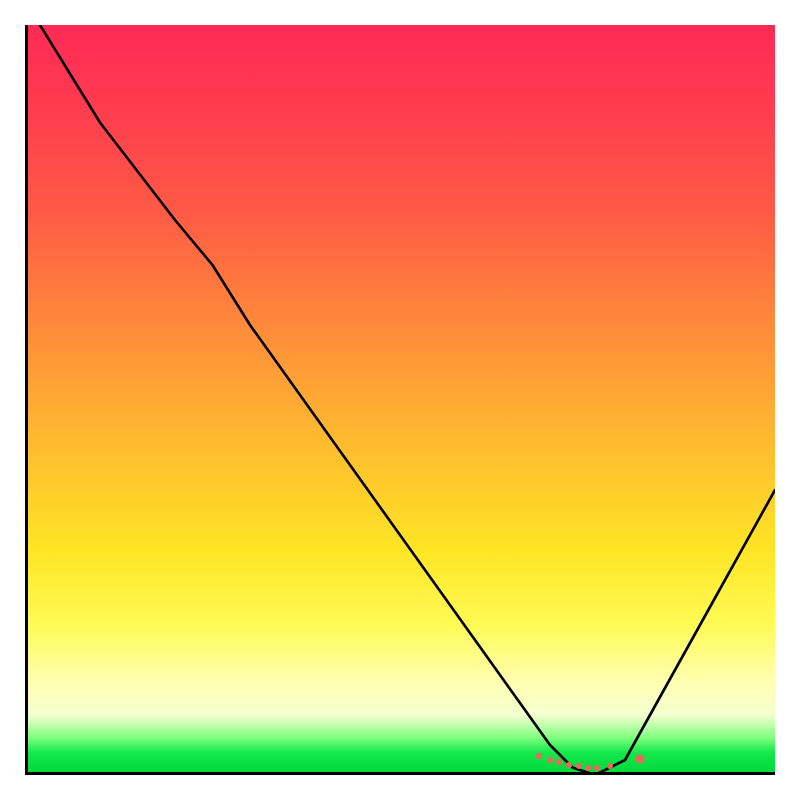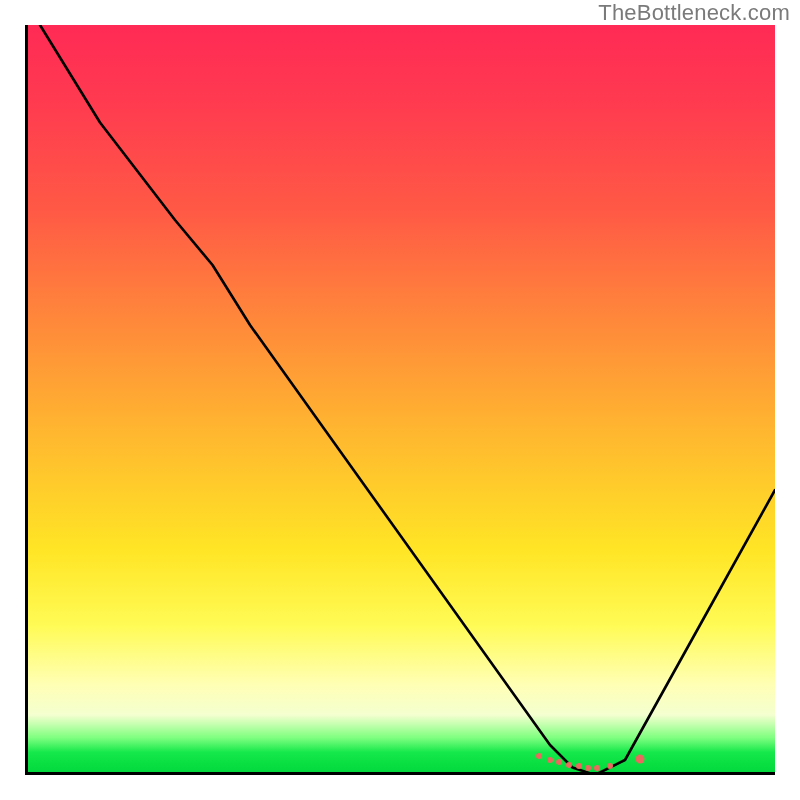--- a/index.html
+++ b/index.html
@@ -88,21 +88,20 @@
     position: absolute;
     background: #e86a5f;
     border-radius: 50%;
     transform: translate(-50%, -50%);
   }
 </style>
 </head>
 <body>
 
 <div class="wrap">
-  <div class="watermark">TheBottleneck.com</div>
 
   <div class="plot">
     <div class="gradient"></div>
 
     <svg class="curve" viewBox="0 0 100 100" preserveAspectRatio="none">
       <path id="curve-path" fill="none" stroke-width="0.35" stroke-linejoin="round" stroke-linecap="round" d="M2.00 0.00 L10.00 13.00 L20.00 26.00 L25.00 32.00 L30.00 40.00 L40.00 54.00 L50.00 68.00 L60.00 82.00 L65.00 89.00 L70.00 96.00 L73.00 99.00 L76.00 100.00 L80.00 98.00 L85.00 89.00 L90.00 80.00 L100.00 62.00" stroke="#000000"></path>
     </svg>
 
     <div class="markers" id="markers">
         <div class="marker" style="left: 68.5%; top: 97.5%; width: 6px; height: 6px; background: rgb(232, 106, 95);"></div>

